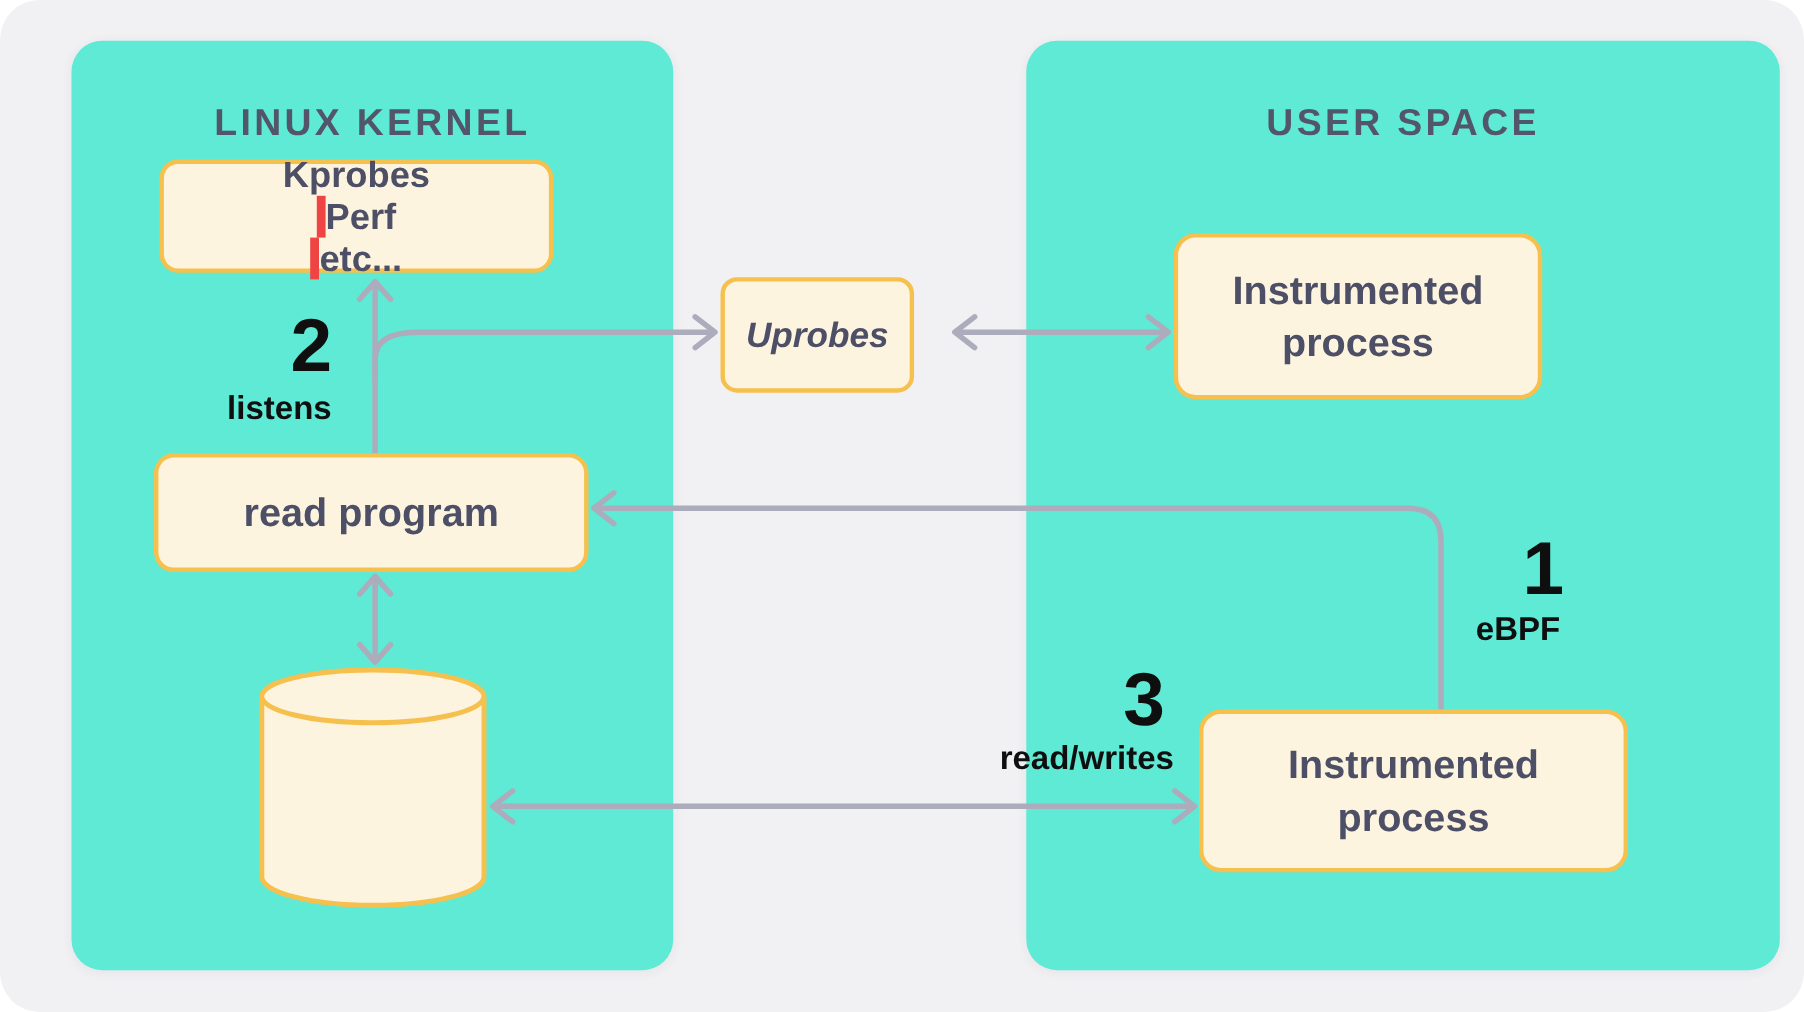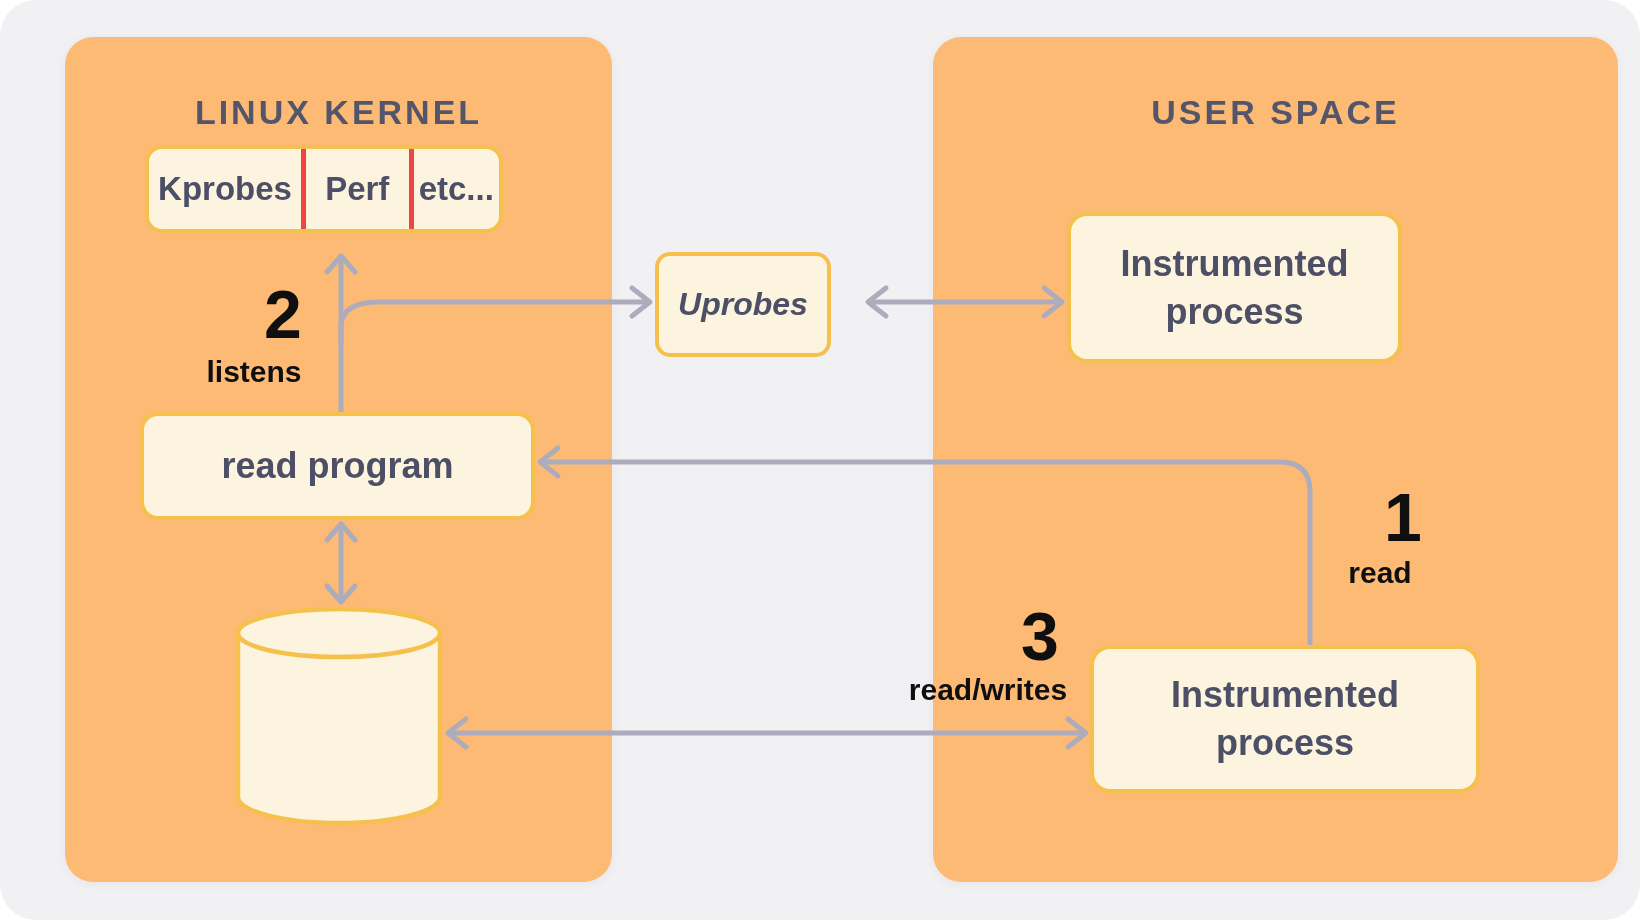--- a/index.html
+++ b/index.html
@@ -3,40 +3,40 @@
 <meta charset="utf-8">
 <style>
   html,body{margin:0;padding:0;background:#ffffff;}
   *{box-sizing:border-box;}
   body{font-family:"Liberation Sans",sans-serif;}
   #canvas{
     position:relative;width:1640px;height:920px;background:#f1f1f4;
     border-radius:36px;overflow:hidden;
   }
   .panel{
-    position:absolute;background:#fdba74;border-radius:28px;
+    position:absolute;background:#5eead4;border-radius:28px;
     box-shadow:0 2px 10px rgba(50,50,70,0.06);
   }
   .panel-kernel{left:65px;top:37px;width:547px;height:845px;}
   .panel-user{left:893px;top:37px;width:685px;height:845px;margin-left:40px;}
   .panel-title{
     position:absolute;top:56px;left:0;width:100%;text-align:center;
     font-size:34px;font-weight:bold;letter-spacing:3px;color:#53566a;
   }
   .node{
     position:absolute;background:#fdf4df;border:4px solid #f6c04e;
     display:flex;align-items:center;justify-content:center;
     color:#4c4f66;font-weight:bold;text-align:center;
   }
-  .probes-row{left:145px;top:145px;width:358px;height:88px;border-radius:17px;padding:0;}
+  .probes-row{left:145px;top:145px;width:358px;height:103px;border-radius:17px;padding:0;flex-direction:column;}
   .probes-row .cell{
     display:flex;align-items:center;justify-content:center;height:100%;
     font-size:33px;color:#4c4f66;
   }
-  .probes-row .cell + .cell{border-left:5px solid #ef4444;}
+  .probes-row .cell + .cell{border-left:8px solid #ef4444;}
   .ebpf-program{left:140px;top:412px;width:395px;height:108px;border-radius:18px;font-size:36px;}
   .uprobes{left:655px;top:252px;width:176px;height:105px;border-radius:15px;font-size:32px;font-style:italic;}
   .instr-top{left:1067px;top:212px;width:335px;height:151px;border-radius:20px;font-size:36px;line-height:48px;}
   .instr-bottom{left:1090px;top:645px;width:390px;height:148px;border-radius:20px;font-size:36px;line-height:48px;}
   .two-line span{display:block;}
   .cylinder-wrap{position:absolute;left:235px;top:605px;width:208px;height:228px;}
   .cylinder-label{
     position:absolute;left:0;top:72px;width:100%;text-align:center;
     color:#4c4f66;font-weight:bold;font-size:36px;line-height:50px;
   }
@@ -130,18 +130,18 @@
     <svg width="208" height="228" viewBox="0 0 208 228">
       <path d="M3 28 L3 192 A101 26 0 0 0 205 192 L205 28" fill="#fdf4df" stroke="#f6c04e" stroke-width="4.5"></path>
       <ellipse cx="104" cy="28" rx="101" ry="24" fill="#fdf4df" stroke="#f6c04e" stroke-width="4.5"></ellipse>
     </svg>
   </div>
 
   <div class="annotation-number" style="left:283px;top:314px;">2</div>
   <div class="annotation-label" style="left:254px;top:372px;">listens</div>
 
   <div class="annotation-number" style="left:1403px;top:517px;">1</div>
-  <div class="annotation-label" style="left:1380px;top:573px;">read</div>
+  <div class="annotation-label" style="left:1380px;top:573px;">eBPF</div>
 
   <div class="annotation-number" style="left:1040px;top:636px;">3</div>
   <div class="annotation-label" style="left:988px;top:690px;">read/writes</div>
 
 </div>
 
 </body></html>

